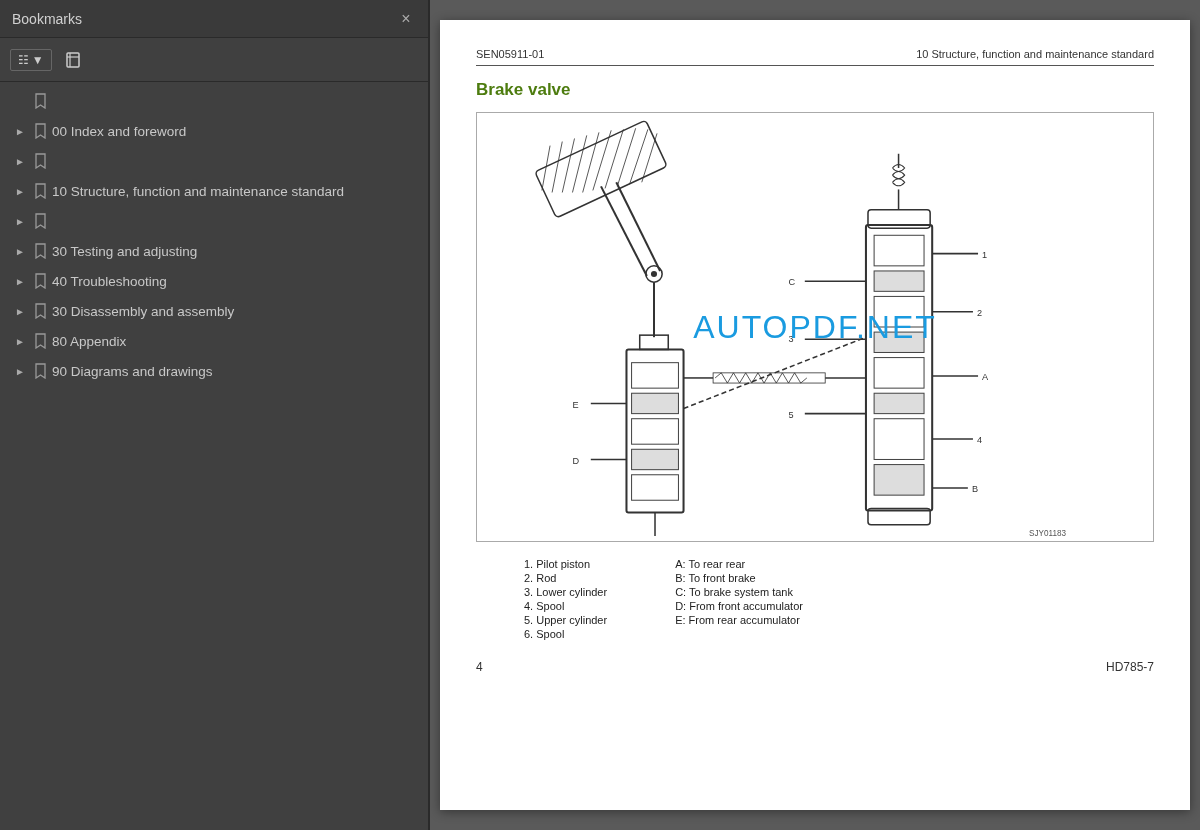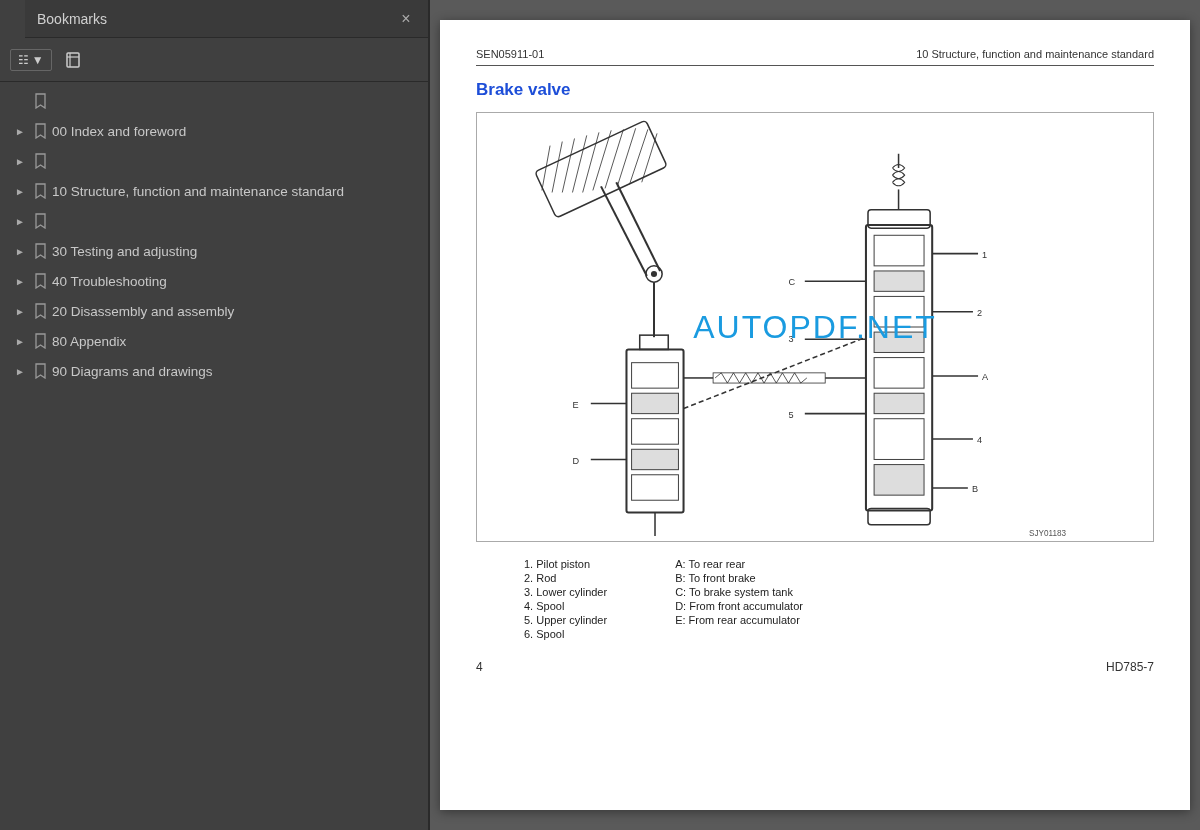--- a/index.html
+++ b/index.html
@@ -24,21 +24,20 @@
     }
 
     .sidebar-header {
       display: flex;
       align-items: center;
       justify-content: space-between;
       padding: 6px 12px;
       background: #3a3a3a;
       border-bottom: 1px solid #2a2a2a;
       height: 38px;
-      margin-left: 25px;
     }
 
     .sidebar-title {
       color: #d0d0d0;
       font-size: 14px;
       font-weight: 400;
     }
 
     .close-btn {
       color: #aaa;
@@ -176,21 +175,21 @@
 
     .page-header-right {
       font-size: 11px;
       color: #333;
       font-weight: 500;
     }
 
     .section-title {
       font-size: 17px;
       font-weight: bold;
-      color: #1d4ed8;
+      color: #4d7c0f;
       margin-bottom: 12px;
     }
 
     .diagram-box {
       border: 1px solid #aaa;
       width: 100%;
       height: 430px;
       display: flex;
       align-items: center;
       justify-content: center;
@@ -349,21 +348,21 @@
       <span class="bookmark-label">40 Troubleshooting</span>
     </div>
 
     <div class="bookmark-item">
       <span class="expand-arrow">►</span>
       <span class="bookmark-icon">
         <svg viewBox="0 0 13 16" fill="none" xmlns="http://www.w3.org/2000/svg">
           <path d="M2 1h9v14l-4.5-3L2 15V1z" stroke="#999" stroke-width="1.3" fill="none"></path>
         </svg>
       </span>
-      <span class="bookmark-label">20 Disassembly and assembly</span>
+      <span class="bookmark-label">30 Disassembly and assembly</span>
     </div>
 
     <div class="bookmark-item">
       <span class="expand-arrow">►</span>
       <span class="bookmark-icon">
         <svg viewBox="0 0 13 16" fill="none" xmlns="http://www.w3.org/2000/svg">
           <path d="M2 1h9v14l-4.5-3L2 15V1z" stroke="#999" stroke-width="1.3" fill="none"></path>
         </svg>
       </span>
       <span class="bookmark-label">80 Appendix</span>

